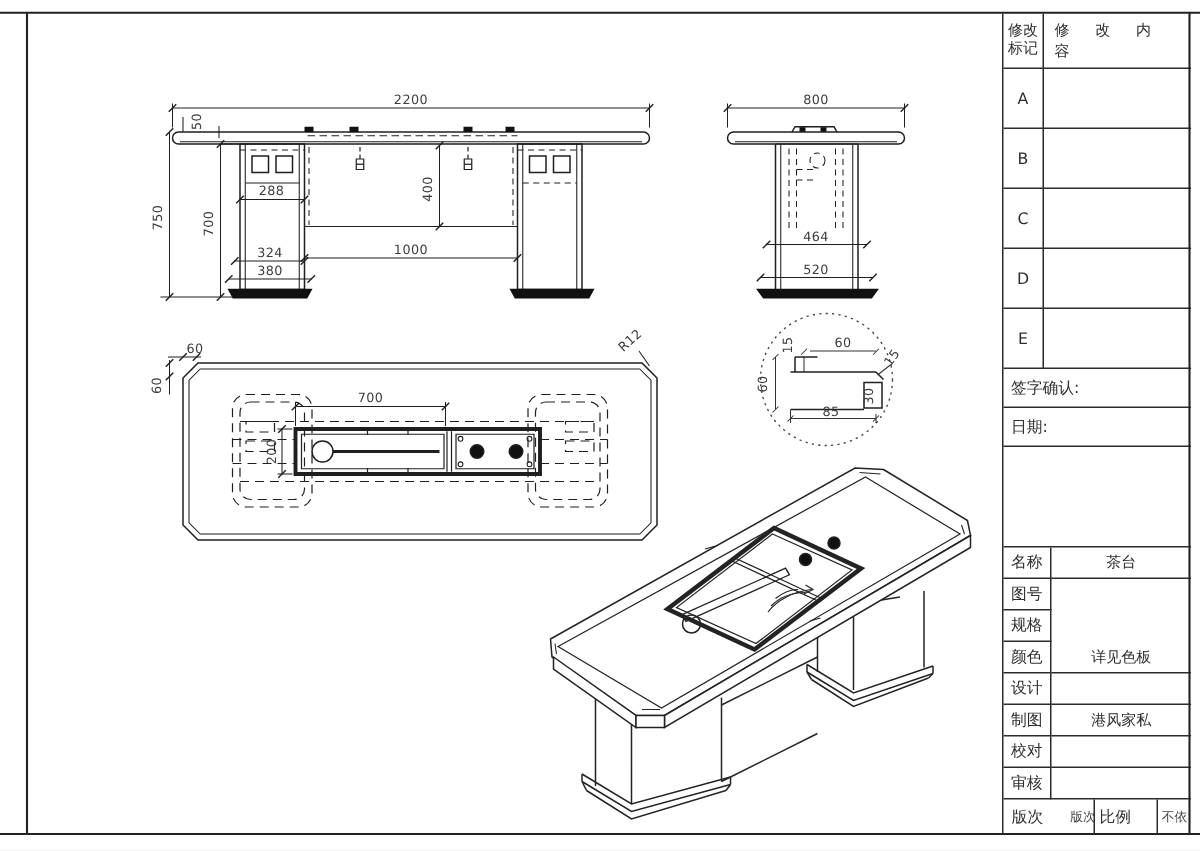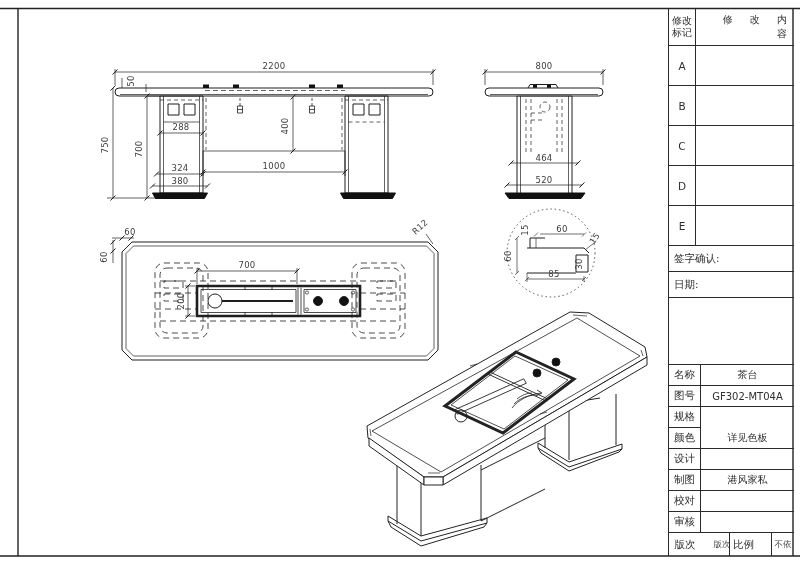--- a/index.html
+++ b/index.html
@@ -3,21 +3,21 @@
 <meta charset="utf-8">
 <style>
   html,body{margin:0;padding:0;background:#e8e8e8;}
   .sheet{position:relative;width:800px;height:567px;background:#fff;overflow:hidden;
          font-family:"DejaVu Sans","Liberation Sans",sans-serif;}
   svg{position:absolute;left:0;top:0;}
   .dim{font-size:8.5px;fill:#3c3c3c;letter-spacing:0.3px;}
   .cad line,.cad polyline,.cad path,.cad rect,.cad polygon,.cad circle{vector-effect:non-scaling-stroke;}
   
   .tb{position:absolute;left:668px;top:9px;width:125px;height:547px;border-left:1.2px solid #2a2a2a;
-      color:#2e2e2e;box-sizing:border-box;text-align:right;}
+      color:#2e2e2e;box-sizing:border-box;}
   .cell{position:absolute;box-sizing:border-box;display:flex;align-items:center;justify-content:center;
         font-size:10.5px;color:#2e2e2e;}
   .bb{border-bottom:1px solid #2a2a2a;}
   .br{border-right:1px solid #2a2a2a;}
   .bl{border-left:1px solid #2a2a2a;}
   .hdr1{flex-direction:column;line-height:12px;font-size:10px;}
   .spread{letter-spacing:7px;padding-left:7px;font-size:10px;}
   .left-al{justify-content:flex-start;padding-left:5px;}
   .small{font-size:8.5px;color:#444;}
   .val{font-size:10px;}
@@ -362,21 +362,20 @@
     <div class="cell bb br" style="left:0;top:197px;width:27px;height:40px;">E</div>
     <div class="cell bb" style="left:27px;top:197px;width:98px;height:40px;"></div>
 
     <div class="cell bb left-al" style="left:0;top:263px;width:125px;height:26px;">日期:</div>
     <div class="cell bb left-al" style="left:0;top:237px;width:125px;height:26px;">签字确认:</div>
     <div class="cell bb" style="left:0;top:289px;width:125px;height:67px;"></div>
 
     <div class="cell bb br" style="left:0;top:356px;width:32px;height:21px;">名称</div>
     <div class="cell bb val" style="left:32px;top:356px;width:93px;height:21px;">茶台</div>
     <div class="cell bb br" style="left:0;top:377px;width:32px;height:21px;">图号</div>
-    <div class="cell bb val" style="left:32px;top:377px;width:93px;height:21px;">GF302-MT04A</div>
     <div class="cell bb br" style="left:0;top:398px;width:32px;height:21px;">规格</div>
     <div class="cell bb br" style="left:0;top:419px;width:32px;height:21px;">颜色</div>
     <div class="cell bb val" style="left:32px;top:419px;width:93px;height:21px;">详见色板</div>
     <div class="cell bb br" style="left:0;top:440px;width:32px;height:21px;">设计</div>
     <div class="cell bb val" style="left:32px;top:440px;width:93px;height:21px;"></div>
     <div class="cell bb br" style="left:0;top:461px;width:32px;height:21px;">制图</div>
     <div class="cell bb val" style="left:32px;top:461px;width:93px;height:21px;">港风家私</div>
     <div class="cell bb br" style="left:0;top:482px;width:32px;height:21px;">校对</div>
     <div class="cell bb val" style="left:32px;top:482px;width:93px;height:21px;"></div>
     <div class="cell bb br" style="left:0;top:503px;width:32px;height:21px;">审核</div>

